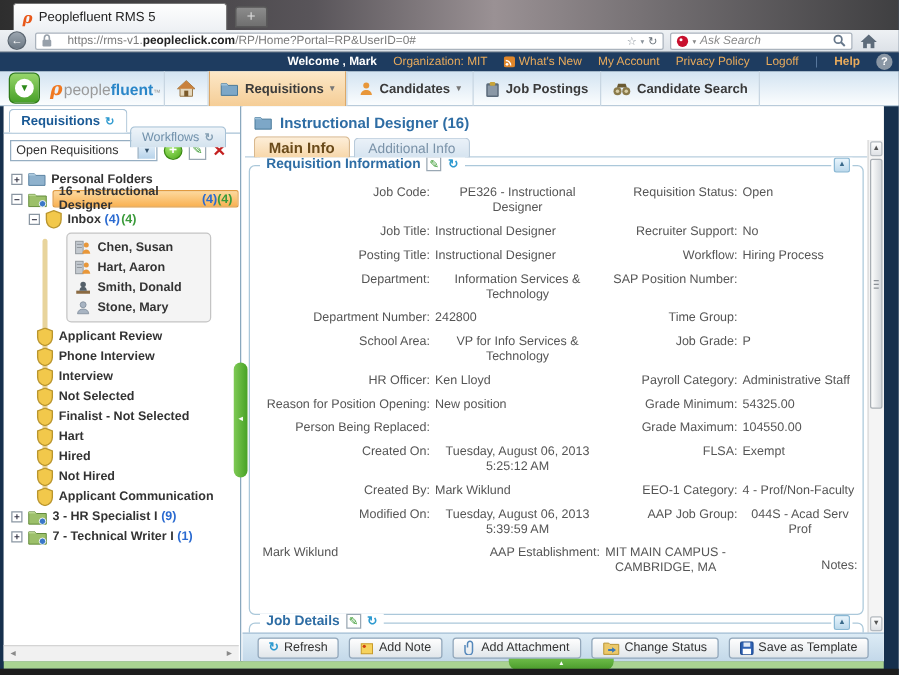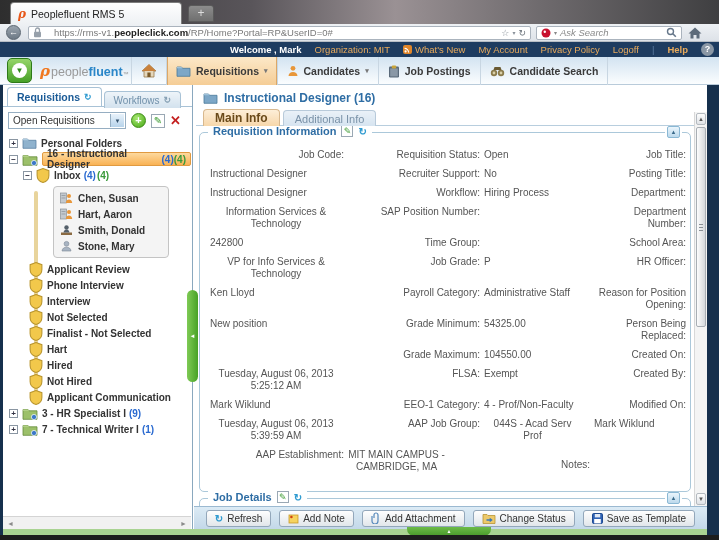--- a/index.html
+++ b/index.html
@@ -43,21 +43,21 @@
   .rtab{display:flex;align-items:center;gap:5px;padding:0 9px;border-right:1px solid #c8d6e2;font-size:10.5px;font-weight:bold;color:#3a3a3a}
   .rtab.active{background:linear-gradient(#fce8c8,#f5cd96);box-shadow:inset 1px 0 0 #dca868,inset -1px 0 0 #dca868}
   .rtab .caret{font-size:7px;color:#777}
   
   .main-wrap{position:absolute;left:3px;top:85px;width:704px;height:444px;background:#fff}
   
   .sidebar{position:absolute;left:0;top:0;width:190px;height:444px;background:#fff;border-right:1px solid #8aa8be}
   .side-tabs{position:absolute;left:4px;top:2px;display:flex;gap:2px;z-index:2}
   .stab{height:19px;display:flex;align-items:center;gap:4px;padding:0 9px;border:1px solid #a8c2d6;border-bottom:none;border-radius:4px 4px 0 0;font-size:10.5px}
   .stab.active{background:#fff;color:#1a5a96;font-weight:bold}
-  .stab.inactive{background:linear-gradient(#eef4f9,#d3e2ee);color:#7090aa;font-size:10px;margin-top:4px;height:17px}
+  .stab.inactive{background:linear-gradient(#eef4f9,#d3e2ee);color:#7090aa;font-size:10px;margin-top:14px;height:17px}
   .ref{font-size:9px;font-weight:bold}
   .ref.b{color:#2e9ad0}.ref.g{color:#86a0b4}
   .side-tabline{position:absolute;left:0;top:21px;width:189px;border-top:1px solid #a8c2d6}
   .filter-row{position:absolute;left:5px;top:27px;display:flex;align-items:center;gap:5px}
   .select{width:118px;height:17px;border:1px solid #96aec2;background:#fff;display:flex;align-items:center;font-size:10px;color:#333;padding-left:4px;position:relative}
   .select-btn{position:absolute;right:1px;top:1px;bottom:1px;width:14px;background:linear-gradient(#e8f2fb,#b7d3ea);border-left:1px solid #96aec2;display:flex;align-items:center;justify-content:center;font-size:6px;color:#33516b}
   .icon-plus{width:15px;height:15px;border-radius:50%;background:radial-gradient(circle at 35% 30%,#a6e870,#49a817);border:1px solid #3a8a12;color:#fff;font-weight:bold;font-size:11px;line-height:13px;text-align:center}
   .icon-edit{width:14px;height:14px;background:#fff;border:1px solid #9aa8b4;color:#3a9a30;font-size:10px;line-height:12px;text-align:center}
   .icon-x{color:#c42020;font-weight:bold;font-size:13px;line-height:13px}
   .tree{position:absolute;left:0;top:50px;right:1px;bottom:14px;overflow:hidden;font-size:10px;font-weight:bold;color:#333}
@@ -429,20 +429,21 @@
           <span>Requisition Information</span>
           <span class="mini-edit">✎</span>
           <span class="mini-ref">↻</span>
         </div>
         <div class="sec-collapse">
             <div class="bx">▲</div>
           </div>
 
         <div class="fields">
           <div class="lab">Job Code:</div>
+          <div class="val v1"><span>PE326 - Instructional Designer</span></div>
           <div class="lab">Requisition Status:</div>
           <div class="val v2"><span>Open</span></div>
 
           <div class="lab">Job Title:</div>
           <div class="val v1"><span>Instructional Designer</span></div>
           <div class="lab">Recruiter Support:</div>
           <div class="val v2"><span>No</span></div>
 
           <div class="lab">Posting Title:</div>
           <div class="val v1"><span>Instructional Designer</span></div>

